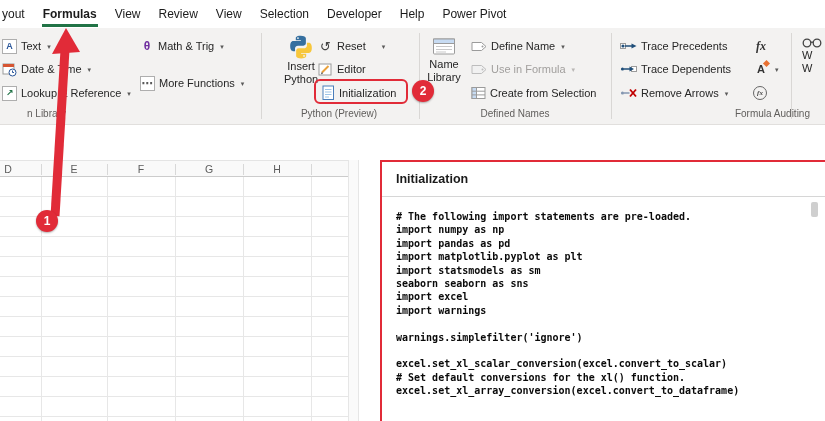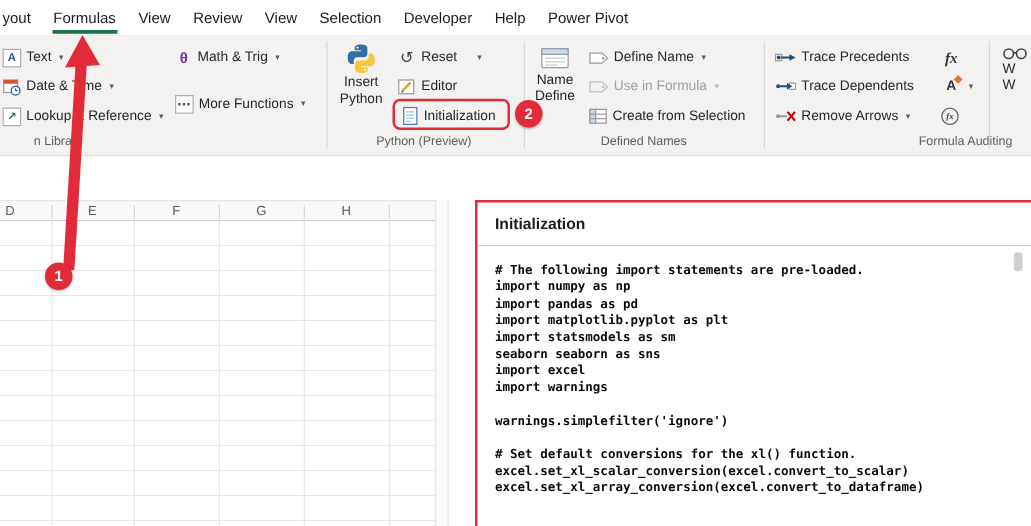--- a/index.html
+++ b/index.html
@@ -5,21 +5,21 @@
   html,body{margin:0;padding:0;}
   body{width:825px;height:421px;position:relative;overflow:hidden;background:#fff;
        font-family:"Liberation Sans","DejaVu Sans",sans-serif;color:#1b1b1b;}
   .stage{position:absolute;inset:0;overflow:hidden;}
 
   
   .menubar{position:absolute;left:0;top:0;width:100%;height:28px;background:#fff;
            display:flex;align-items:stretch;}
   .menu-tab{padding:0 9px;font-size:12px;display:flex;align-items:center;position:relative;white-space:nowrap;cursor:default;}
   .menu-tab.cut{padding-left:2px;}
-  .menu-tab.selected{font-weight:normal;}
+  .menu-tab.selected{font-weight:bold;}
   .menu-tab.selected::after{content:"";position:absolute;left:8px;right:8px;bottom:1px;height:3px;
            background:var(--tab-underline-green,#217346);}
 
   
   .ribbon{position:absolute;left:0;top:28px;width:100%;height:97px;box-sizing:border-box;
           background:var(--ribbon-bg,#f3f2f1);border-bottom:1px solid #e1dfdd;}
   .vdiv{position:absolute;top:5px;height:86px;width:1px;background:#d9d7d5;}
   .grp-label{position:absolute;top:80px;font-size:10px;color:#605e5c;white-space:nowrap;}
   .sbtn{position:absolute;height:22px;display:flex;align-items:center;gap:4px;font-size:11px;
         color:#262626;white-space:nowrap;cursor:default;}
@@ -124,21 +124,21 @@
     </div>
     <div class="sbtn" style="left:140px;top:44px">
       <span class="ic box-ic ic-more">⋯</span>
       <span>More Functions</span>
       <span class="chev">▾</span>
     </div>
     <div class="grp-label" style="left:27px">n Library</div>
 
     <div class="vdiv" style="left:261px"></div>
 
-    <div class="bigbtn" style="left:266px;top:6px">
+    <div class="bigbtn" style="left:278px;top:6px">
       <span class="ic">
         <svg width="26" height="26" viewBox="0 0 24 24">
           <path d="M11.8 1.5c-4.9 0-4.6 2.1-4.6 2.1v2.2h4.7v.7H5.2S2 6.1 2 11.1c0 5 2.8 4.8 2.8 4.8h1.7v-2.3s-.1-2.8 2.7-2.8h4.7s2.6 0 2.6-2.5V4.2s.4-2.7-4.7-2.7zM9.2 2.9a.85.85 0 1 1 0 1.7.85.85 0 0 1 0-1.7z" fill="#356f9f"></path>
           <path d="M12.2 22.5c4.9 0 4.6-2.1 4.6-2.1v-2.2h-4.7v-.7h6.7s3.2.4 3.2-4.6c0-5-2.8-4.8-2.8-4.8h-1.7v2.3s.1 2.8-2.7 2.8h-4.7s-2.6 0-2.6 2.5v4.1s-.4 2.7 4.7 2.7zm2.6-1.4a.85.85 0 1 1 0-1.7.85.85 0 0 1 0 1.7z" fill="#f7c73c"></path>
         </svg>
       </span>
       <span class="lbl">Insert</span>
       <span class="lbl">Python</span>
     </div>
     <div class="sbtn" style="left:318px;top:7px">
@@ -177,21 +177,21 @@
       <span class="ic">
         <svg width="24" height="22" viewBox="0 0 24 22">
             <rect x="1.5" y="3" width="21" height="15" rx="1" fill="#fff" stroke="#9b9b9b"></rect>
             <rect x="1.5" y="3" width="21" height="4.5" fill="#c7dbf2" stroke="#9b9b9b"></rect>
             <line x1="4" y1="10.5" x2="20" y2="10.5" stroke="#c9c9c9"></line>
             <line x1="4" y1="13.5" x2="20" y2="13.5" stroke="#c9c9c9"></line>
             <line x1="4" y1="16" x2="14" y2="16" stroke="#c9c9c9"></line>
           </svg>
       </span>
       <span class="lbl">Name</span>
-      <span class="lbl">Define</span>
+      <span class="lbl">Library</span>
     </div>
     <div class="sbtn" style="left:471px;top:7px">
       <span class="ic">
         <svg width="16" height="13" viewBox="0 0 16 13">
             <path d="M1 2.5 h9.5 l4.5 4 -4.5 4 H1 z" fill="#fff" stroke="#9b9b9b"></path>
             <circle cx="11.5" cy="6.5" r="1" fill="#9b9b9b"></circle>
           </svg>
       </span>
       <span>Define Name</span>
       <span class="chev">▾</span>
@@ -316,22 +316,22 @@
       <div class="code-line">import numpy as np</div>
       <div class="code-line">import pandas as pd</div>
       <div class="code-line">import matplotlib.pyplot as plt</div>
       <div class="code-line">import statsmodels as sm</div>
       <div class="code-line">seaborn seaborn as sns</div>
       <div class="code-line">import excel</div>
       <div class="code-line">import warnings</div>
       <div class="code-line"></div>
       <div class="code-line">warnings.simplefilter('ignore')</div>
       <div class="code-line"></div>
+      <div class="code-line">excel.set_xl_scalar_conversion(excel.convert_to_scalar)</div>
       <div class="code-line"># Set default conversions for the xl() function.</div>
-      <div class="code-line">excel.set_xl_scalar_conversion(excel.convert_to_scalar)</div>
       <div class="code-line">excel.set_xl_array_conversion(excel.convert_to_dataframe)</div>
     </div>
     <div class="panel-scroll"></div>
   </div>
 
   <svg class="arrow-svg" width="825" height="421" viewBox="0 0 825 421">
     <line x1="55" y1="216" x2="65" y2="50" stroke="var(--annotation-red,#e12b38)" stroke-width="9"></line>
     <polygon points="66,28 52,54 80,52" fill="var(--annotation-red,#e12b38)"></polygon>
   </svg>
   <div class="badge" style="left:36px;top:210px">1</div>

